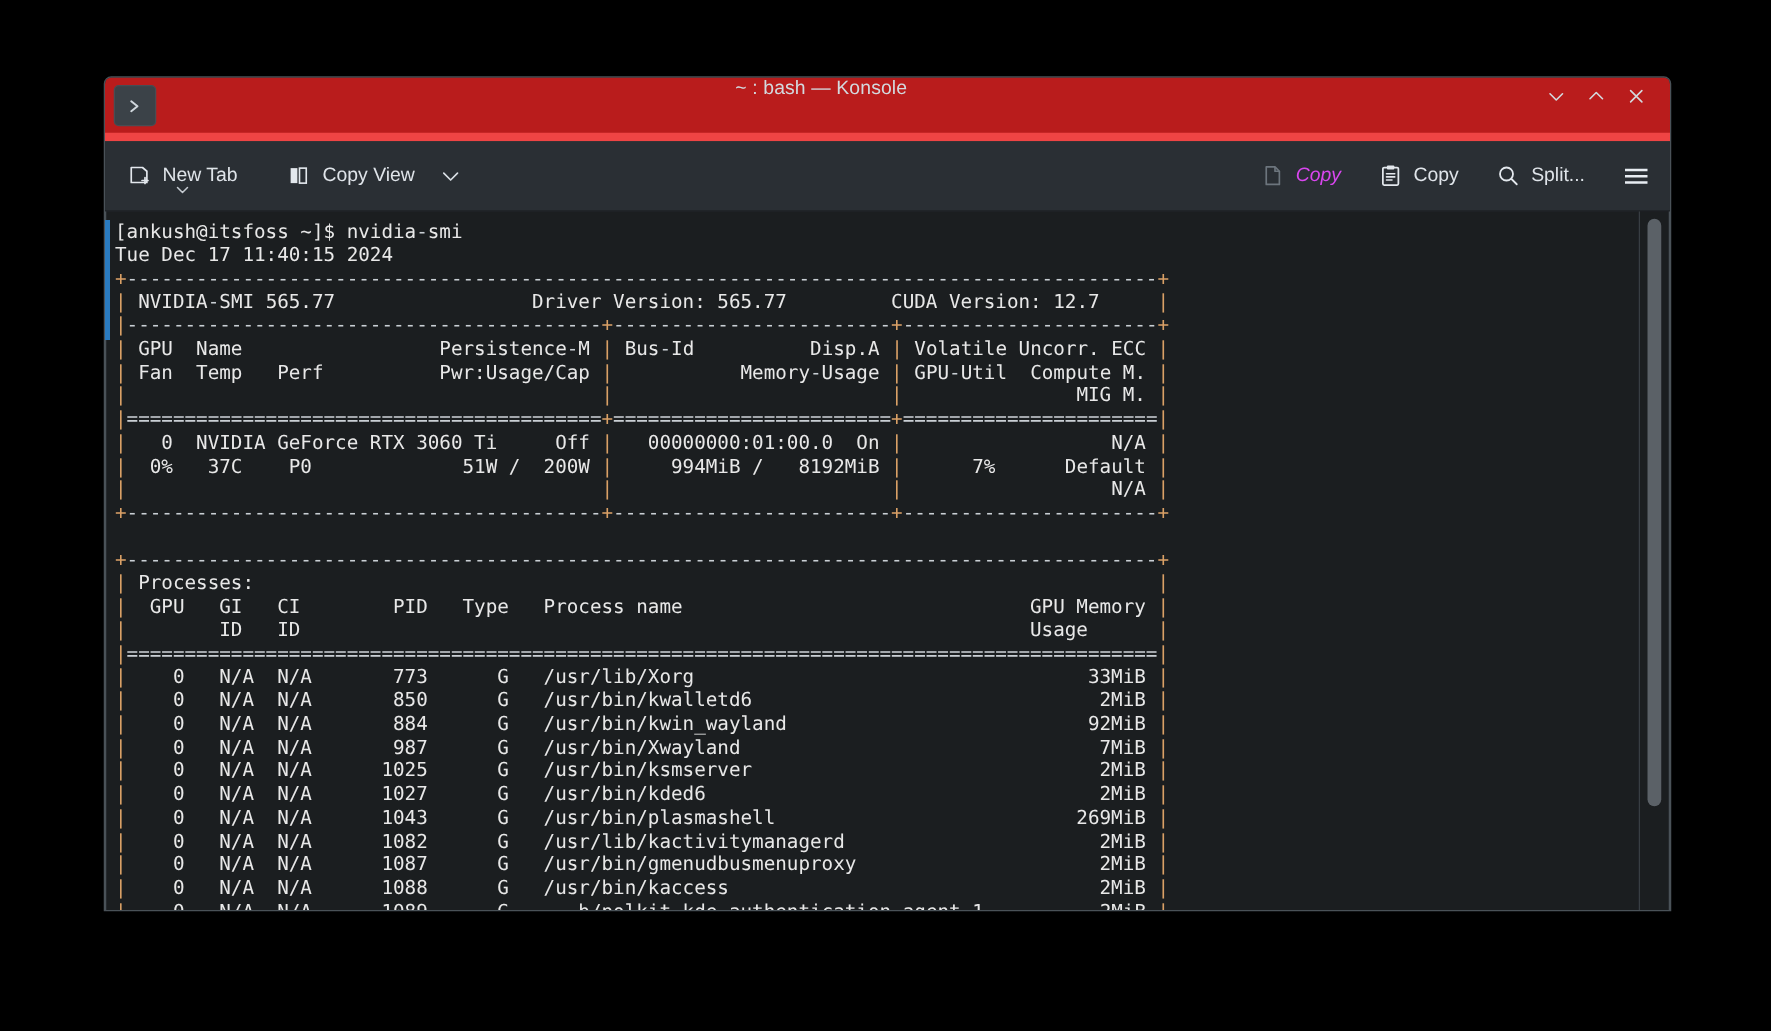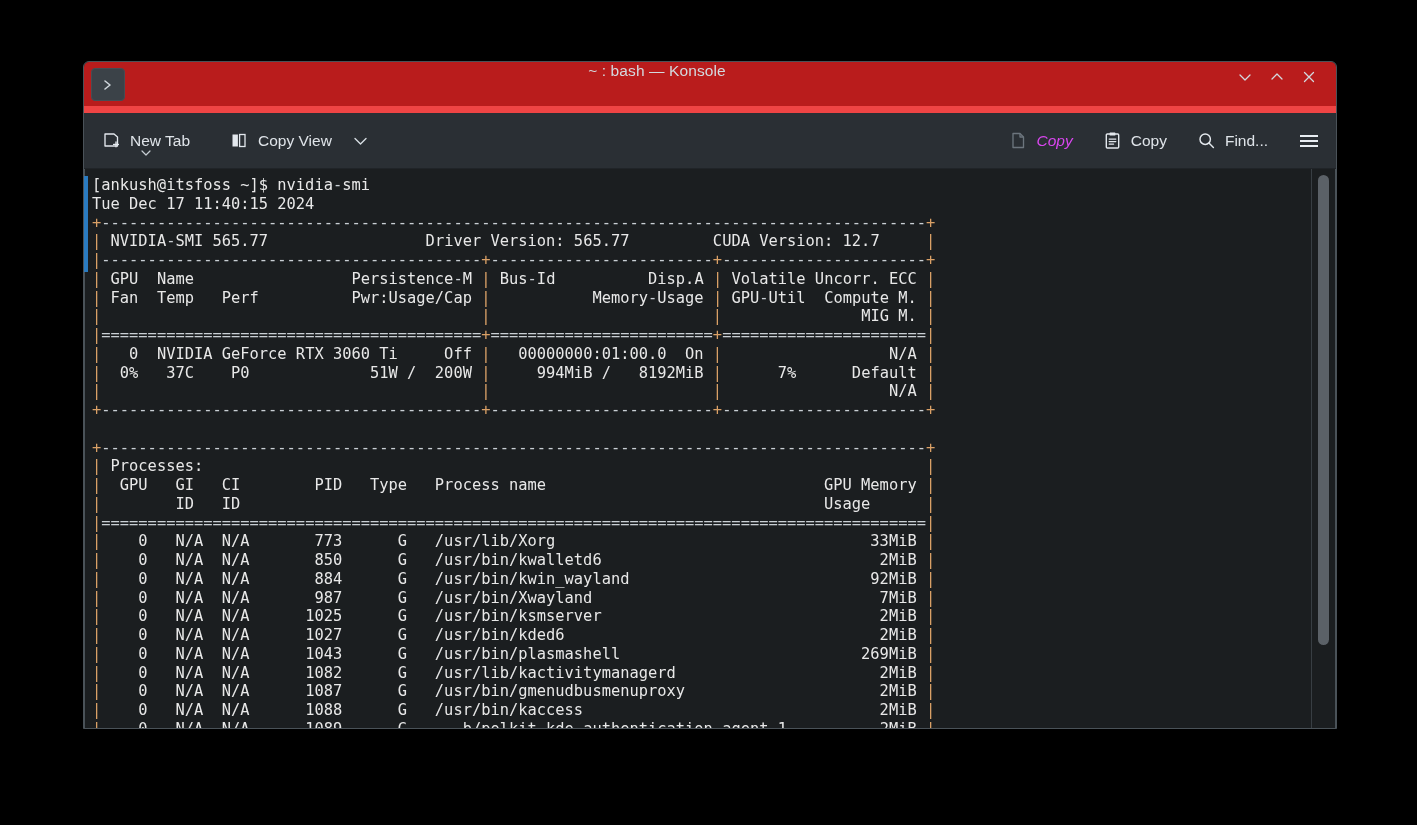--- a/index.html
+++ b/index.html
@@ -269,21 +269,21 @@
         <span>Copy</span>
       </div>
 
       <div class="tb-btn">
         <span class="ic">
           <svg width="19" height="19" viewBox="0 0 19 19" aria-hidden="true">
             <circle cx="8.2" cy="8.2" r="5.2" fill="none" stroke="#e3e8ed" stroke-width="1.45"></circle>
             <path d="M12.2 12.2 L16.4 16.4" stroke="#e3e8ed" stroke-width="1.45" stroke-linecap="round"></path>
           </svg>
         </span>
-        <span>Find...</span>
+        <span>Split...</span>
       </div>
 
       <div class="tb-btn" style="padding-right:4px;">
         <span class="ic">
           <svg width="22" height="18" viewBox="0 0 22 18" aria-hidden="true">
             <path d="M2 4 H20 M2 9 H20 M2 14 H20" stroke="#e8edf2" stroke-width="2.1" stroke-linecap="butt"></path>
           </svg>
         </span>
       </div>
     </div>

